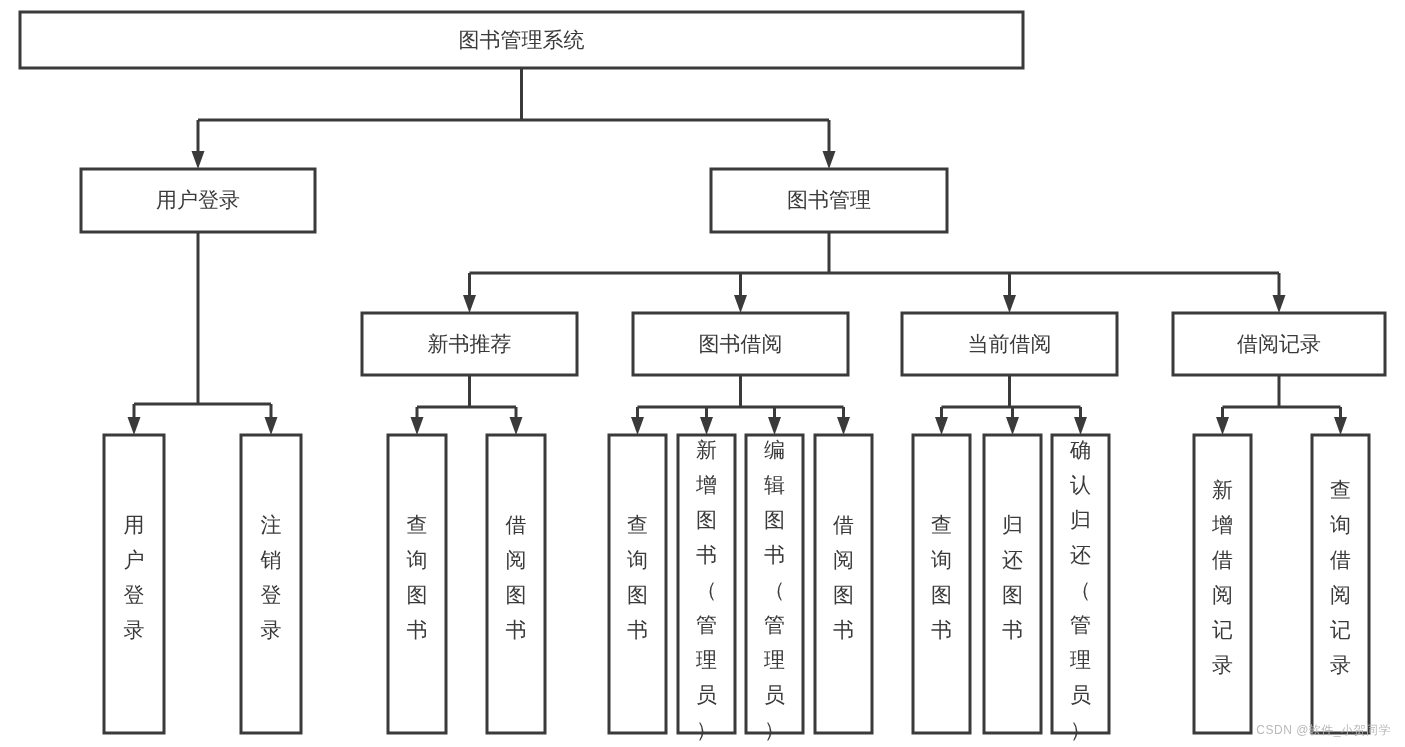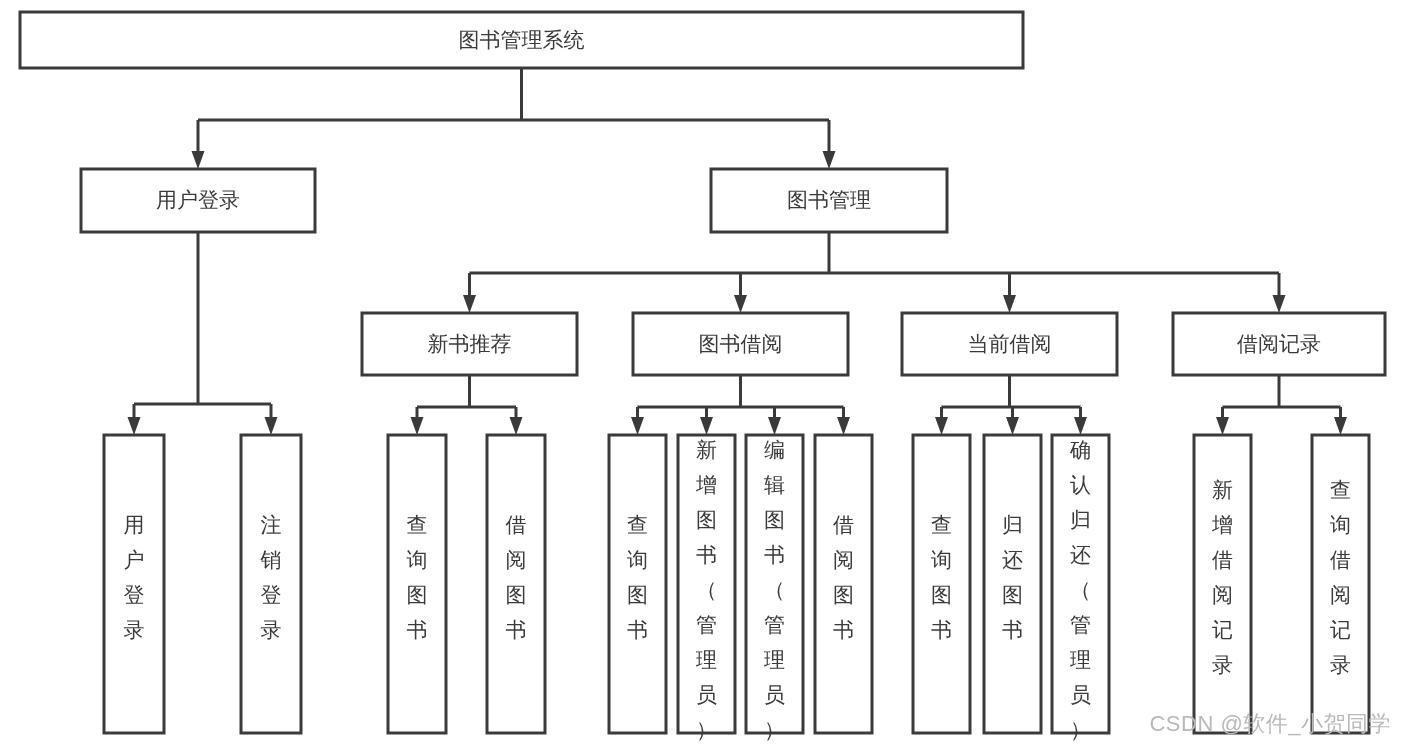--- a/index.html
+++ b/index.html
@@ -53,21 +53,21 @@
     fill: #3a3a3a;
     font-family: "Liberation Sans", "DejaVu Sans", sans-serif;
     font-size: 21px;
     text-anchor: middle;
   }
   .watermark {
     position: absolute;
     right: 14px;
     bottom: 8px;
     color: #b9b9b9;
-    font-size: 22px;
+    font-size: 12px;
     font-family: "Liberation Sans", "DejaVu Sans", sans-serif;
     letter-spacing: 0.5px;
     white-space: nowrap;
     user-select: none;
   }
 </style>
 </head>
 <body>
 
 <div id="diagram-root">

